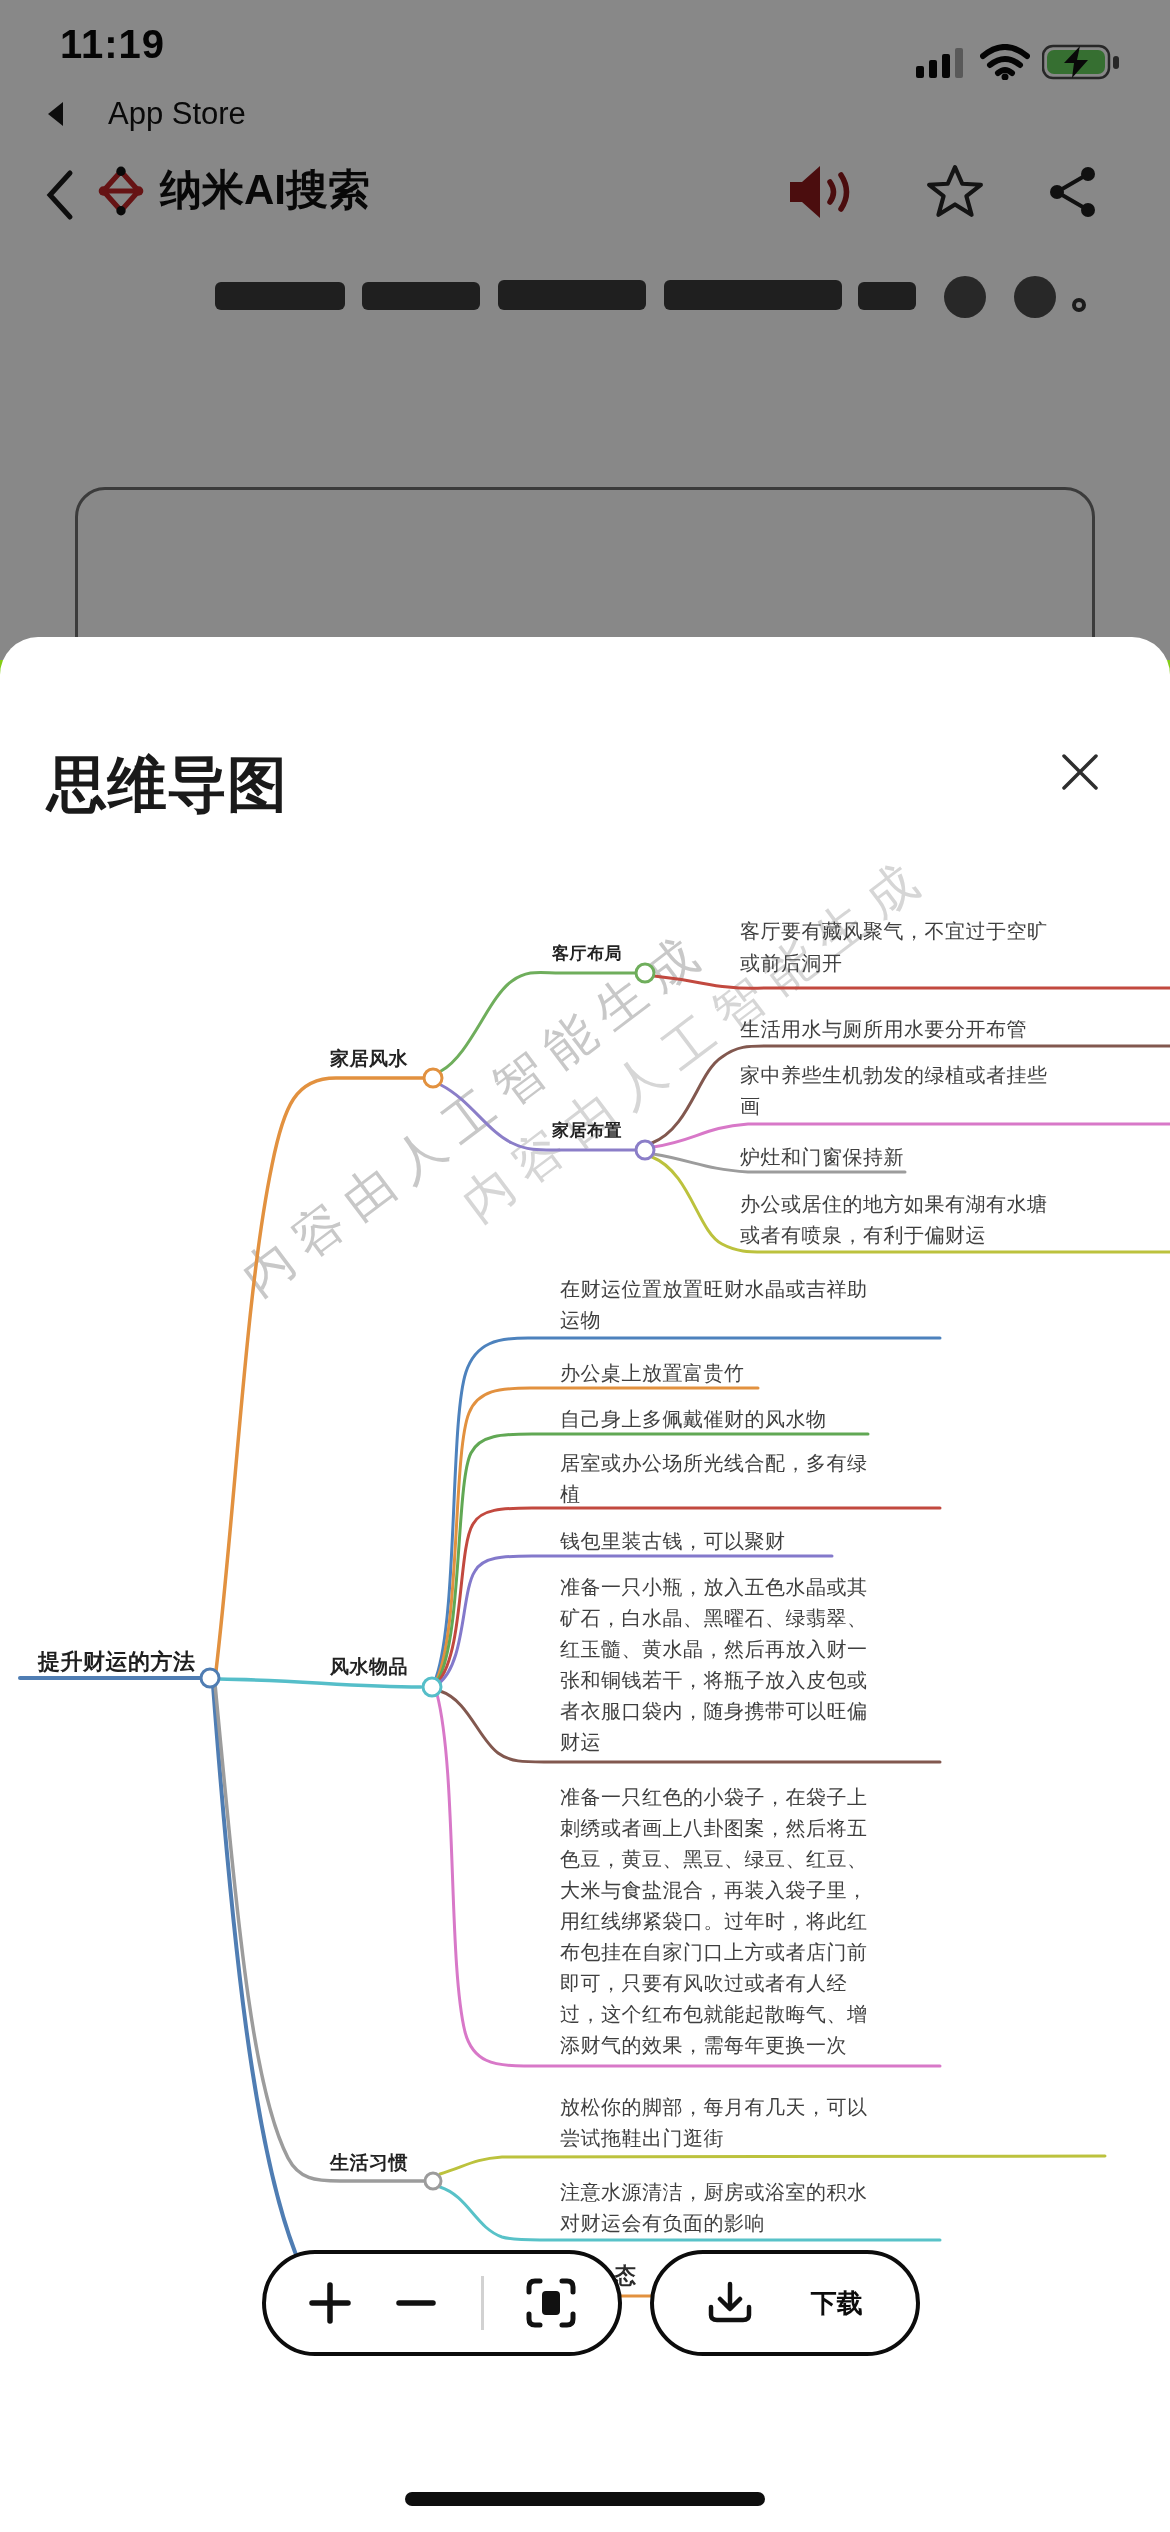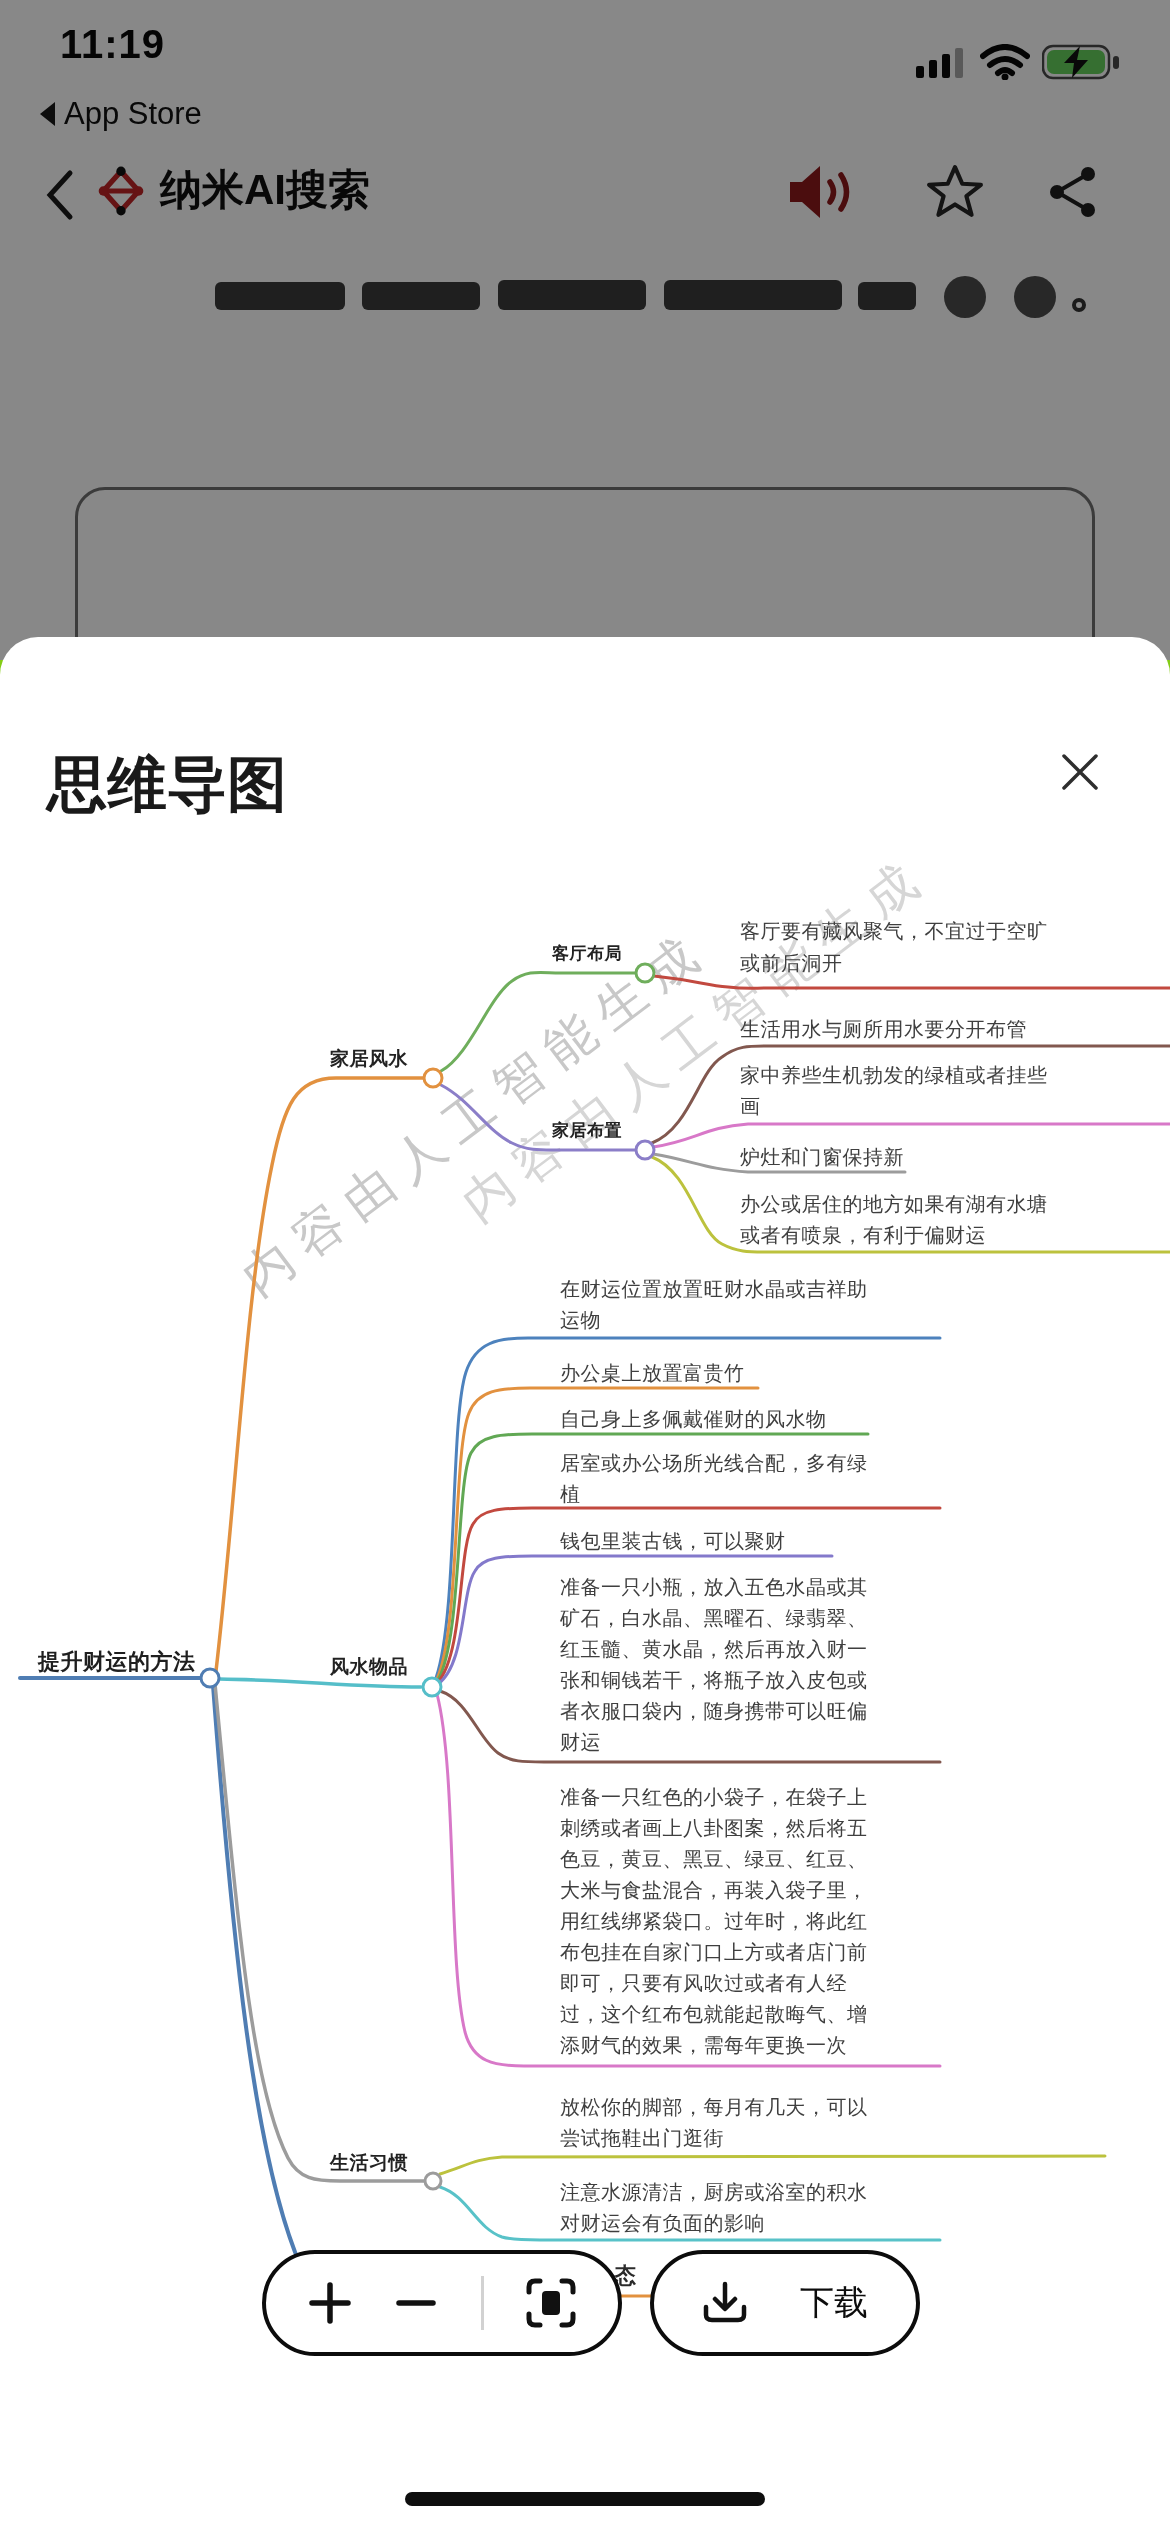--- a/index.html
+++ b/index.html
@@ -2,21 +2,21 @@
 <html><head>
 <meta charset="utf-8">
 <style>
   html,body{margin:0;padding:0;background:#444;}
   *{box-sizing:border-box;}
   #page{position:relative;width:1170px;height:2532px;background:#84cc16;overflow:hidden;
         font-family:"Liberation Sans","DejaVu Sans",sans-serif;}
   
   #top-chrome{position:absolute;left:0;top:0;width:1170px;height:660px;background:#fff;}
   .time{position:absolute;left:60px;top:22px;font-size:40px;font-weight:bold;color:#0b0b0b;letter-spacing:1px;}
-  .backrow{position:absolute;left:40px;top:96px;display:flex;align-items:center;}
+  .backrow{position:absolute;left:48px;top:96px;display:flex;align-items:center;gap:36px;}
   .back-tri{width:0;height:0;border-top:12px solid transparent;border-bottom:12px solid transparent;border-right:15px solid #1a1a1a;margin-right:9px;}
   .back-label{font-size:31px;color:#111;}
   .sicons{position:absolute;top:44px;right:48px;display:flex;align-items:center;gap:12px;}
   .navrow{position:absolute;left:0;top:162px;width:1170px;height:64px;}
   .nav-title{position:absolute;left:160px;top:0px;font-size:42px;font-weight:bold;color:#101010;}
   .blob{position:absolute;background:#3a3a3a;border-radius:6px;}
   .blob-circle{position:absolute;border-radius:50%;background:#4c4c4c;}
   .blob-ring{position:absolute;border:4px solid #333;border-radius:50%;background:none;}
   #bg-card{position:absolute;left:75px;top:487px;width:1020px;height:240px;border:3px solid #6f6f6f;border-radius:30px;}
   #dim{position:absolute;left:0;top:0;width:1170px;height:660px;background:rgba(0,0,0,0.465);}
@@ -24,21 +24,21 @@
   #modal{position:absolute;left:0;top:637px;width:1170px;height:1895px;background:#fff;border-radius:38px 38px 0 0;}
   #modal-title{position:absolute;left:47px;top:745px;font-size:60px;font-weight:bold;color:#1a1a1a;}
   #close-btn{position:absolute;left:1056px;top:748px;width:48px;height:48px;}
   
   #map{position:absolute;left:0;top:0;width:1170px;height:2532px;}
   
   .pill{position:absolute;top:2250px;height:106px;background:#fff;border:4px solid #0c0c0c;border-radius:53px;display:flex;align-items:center;justify-content:space-evenly;}
   #pill-left{left:262px;width:360px;}
   #pill-right{left:650px;width:270px;gap:4px;}
   .tool-divider{width:3px;height:54px;background:#d2d2d2;}
-  .dl-label{font-size:34px;font-weight:normal;color:#0c0c0c;}
+  .dl-label{font-size:26px;font-weight:bold;color:#0c0c0c;}
   #home-indicator{position:absolute;left:405px;top:2492px;width:360px;height:14px;border-radius:7px;background:#0e0e0e;}
 </style>
 </head>
 <body>
 
 <div id="page">
 
   <div id="top-chrome">
     <div class="time">11:19</div>
     <div class="sicons">

